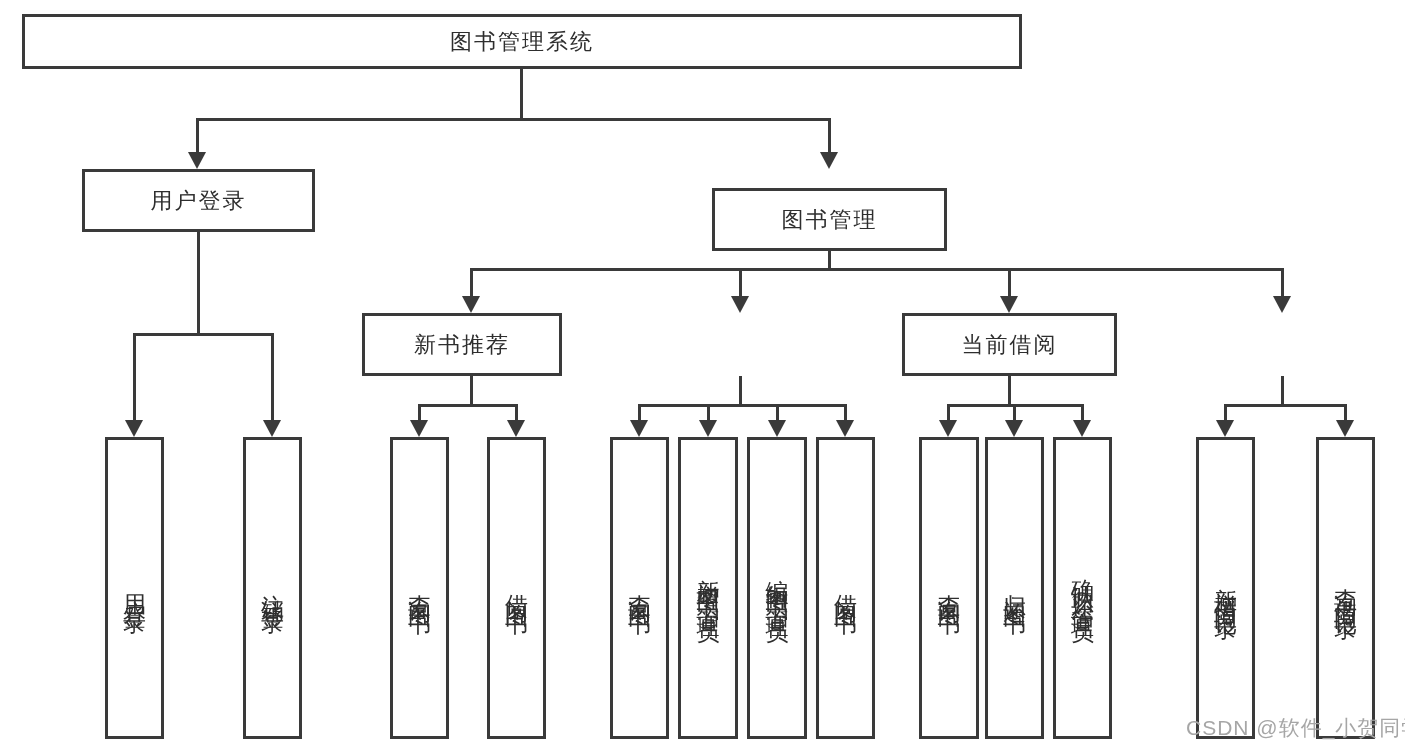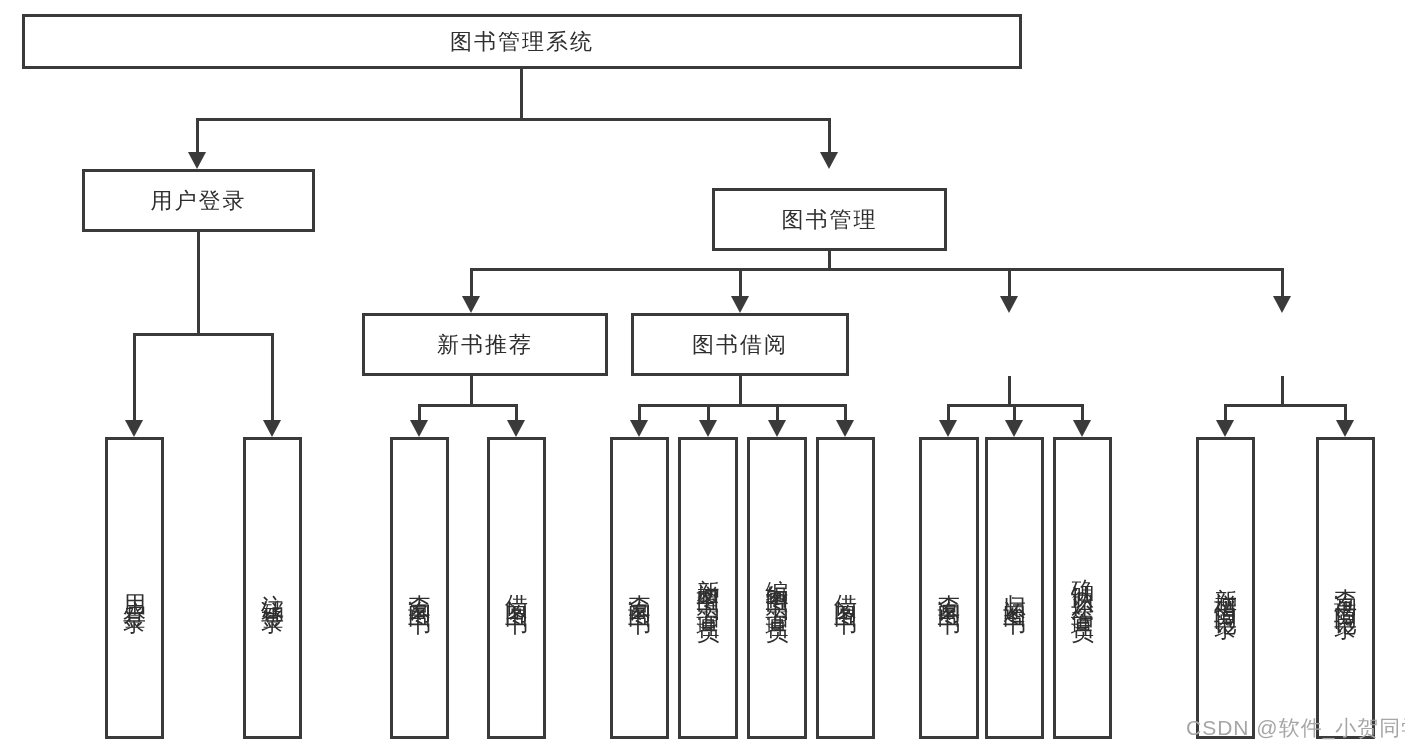--- a/index.html
+++ b/index.html
@@ -104,22 +104,22 @@
   <div class="vl" style="left:1224px;top:404px;height:18px"></div>
   <div class="arr" style="left:1216px;top:420px"></div>
   <div class="vl" style="left:1344px;top:404px;height:18px"></div>
   <div class="arr" style="left:1336px;top:420px"></div>
 
   <div class="box" style="left:22px;top:14px;width:1000px;height:55px">图书管理系统</div>
 
   <div class="box" style="left:82px;top:169px;width:233px;height:63px">用户登录</div>
   <div class="box" style="left:712px;top:188px;width:235px;height:63px">图书管理</div>
 
-  <div class="box" style="left:362px;top:313px;width:246px;height:63px">新书推荐</div>
-  <div class="box" style="left:631px;top:313px;width:218px;height:63px">图书借阅</div>
+  <div class="box" style="left:362px;top:313px;width:200px;height:63px">新书推荐</div>
+  <div class="box" style="left:902px;top:313px;width:215px;height:63px">当前借阅</div>
 
   <div class="box vbox" style="left:105px;top:437px;width:59px;height:302px">用户登录</div>
   <div class="box vbox" style="left:243px;top:437px;width:59px;height:302px">注销登录</div>
   <div class="box vbox" style="left:390px;top:437px;width:59px;height:302px">查询图书</div>
   <div class="box vbox" style="left:487px;top:437px;width:59px;height:302px">借阅图书</div>
   <div class="box vbox" style="left:610px;top:437px;width:59px;height:302px">查询图书</div>
   <div class="box vbox" style="left:678px;top:437px;width:60px;height:302px">新增图书（管理员）</div>
   <div class="box vbox" style="left:747px;top:437px;width:60px;height:302px">编辑图书（管理员）</div>
   <div class="box vbox" style="left:816px;top:437px;width:59px;height:302px">借阅图书</div>
   <div class="box vbox" style="left:919px;top:437px;width:60px;height:302px">查询图书</div>

